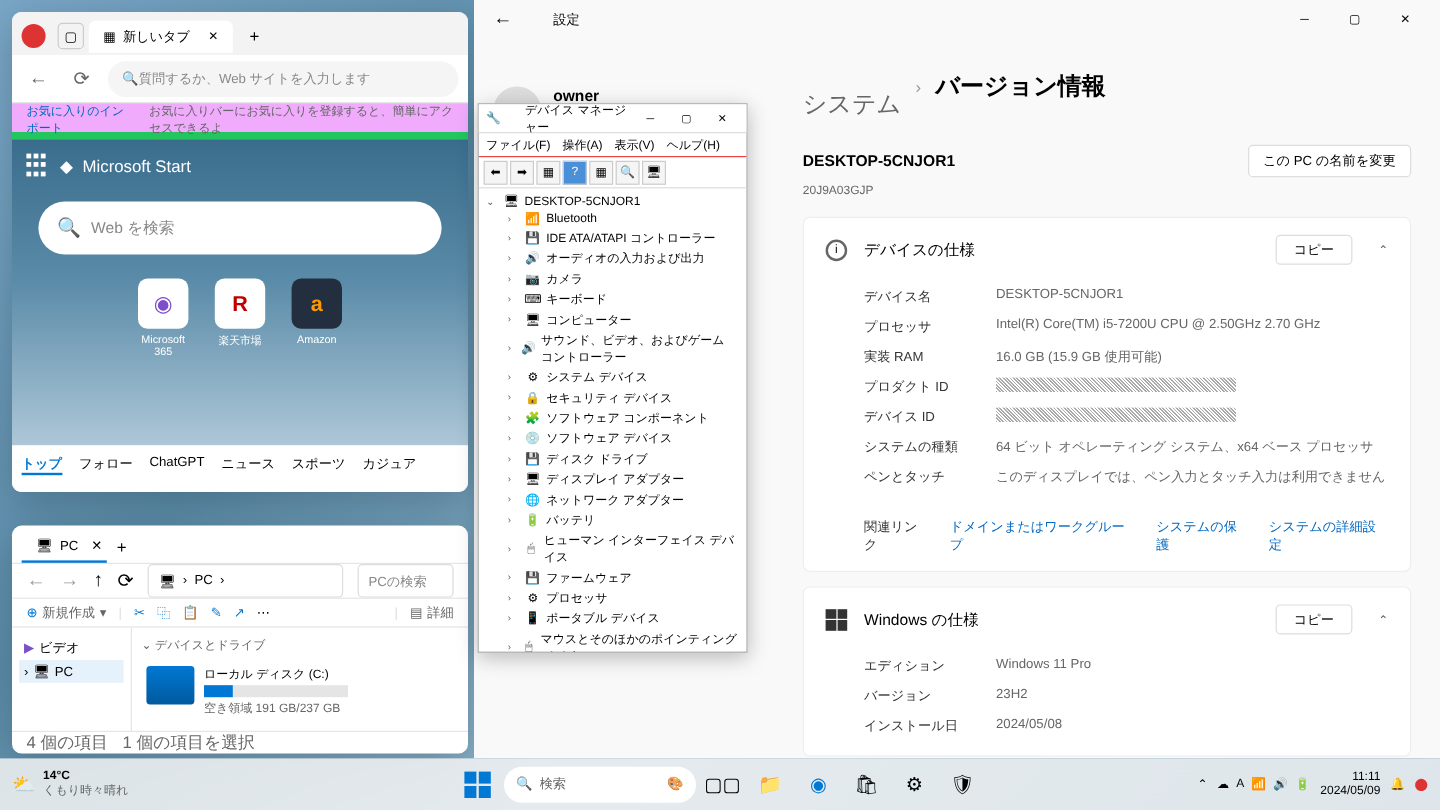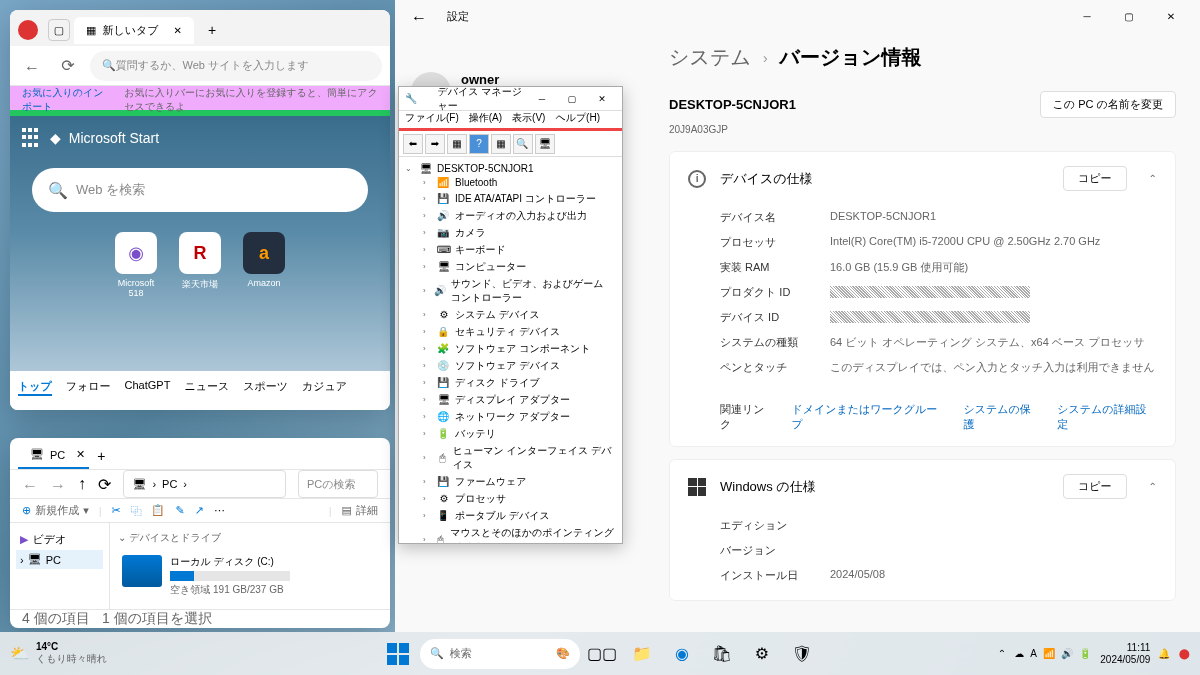--- a/index.html
+++ b/index.html
@@ -48,32 +48,32 @@
 .exp-drive-icon{width:40px;height:32px;background:linear-gradient(180deg,#0078d4,#005a9e);border-radius:3px;position:relative;}
 .exp-drive-info{font-size:10px;}
 .exp-progress{width:120px;height:10px;background:#e5e5e5;margin:2px 0;}
 .exp-progress-fill{height:100%;width:20%;background:#0078d4;}
 .exp-status{height:22px;border-top:1px solid #e5e5e5;padding:0 12px;font-size:14px;color:#666;display:flex;align-items:center;gap:12px;}
 
 
 .settings{position:absolute;left:395px;top:0;width:805px;height:632px;background:#f9f9f9;display:flex;flex-direction:column;}
 .settings-titlebar{height:32px;display:flex;align-items:center;padding:0 8px;}
 .settings-back{width:32px;display:flex;justify-content:center;}
-.settings-title{font-size:11px;margin-left:12px;}
+.settings-title{font-size:11px;margin-left:26px;}
 .win-controls{margin-left:auto;display:flex;}
 .win-btn{width:42px;height:28px;display:flex;align-items:center;justify-content:center;font-size:10px;}
 .settings-body{flex:1;display:flex;overflow:hidden;}
 .settings-sidebar{width:250px;padding:12px;}
 .user-info{display:flex;gap:10px;margin-bottom:12px;padding:4px;margin-top:24px;}
 .user-avatar{width:40px;height:40px;border-radius:50%;background:#ddd;}
 .user-name{font-size:13px;font-weight:600;}
 .user-type{font-size:10px;color:#666;}
 .settings-content{flex:1;padding:0 24px 20px;overflow-y:auto;}
 .settings-breadcrumb{font-size:20px;margin:12px 0 20px;display:flex;align-items:center;gap:12px;}
-.bc-system{font-weight:400;color:#666;}
+.bc-system{font-weight:400;color:#666;margin-top:30px;}
 .bc-sep{color:#999;font-size:14px;}
 .bc-about{font-weight:700;}
 .device-header{display:flex;align-items:center;justify-content:space-between;margin-bottom:6px;}
 .device-name{font-size:13px;font-weight:600;}
 .device-model{font-size:10px;color:#666;margin-bottom:16px;}
 .rename-btn{background:#fff;border:1px solid #ddd;border-radius:4px;padding:5px 12px;font-size:11px;}
 .spec-card{background:#fff;border:1px solid #eee;border-radius:6px;margin-bottom:12px;}
 .spec-header{display:flex;align-items:center;padding:14px 18px;gap:14px;}
 .spec-icon{width:18px;height:18px;border:2px solid #666;border-radius:50%;display:flex;align-items:center;justify-content:center;font-size:10px;}
 .spec-title{font-size:13px;flex:1;}
@@ -86,21 +86,21 @@
 .spec-links{padding:10px 18px 14px 50px;display:flex;gap:16px;font-size:11px;}
 .spec-link-label{color:#333;}
 .spec-link{color:#0067c0;cursor:pointer;}
 .redacted{display:inline-block;width:200px;height:12px;background:repeating-linear-gradient(45deg,#aaa,#aaa 1px,#fff 1px,#fff 2px);vertical-align:middle;}
 
 
 .devmgr{position:absolute;left:398px;top:86px;width:225px;height:458px;background:#fff;border:1px solid #aaa;box-shadow:0 4px 16px rgba(0,0,0,.25);display:flex;flex-direction:column;}
 .devmgr-title{height:24px;background:#fff;display:flex;align-items:center;padding:0 6px;font-size:10px;border-bottom:1px solid #ddd;}
 .devmgr-ctrls{margin-left:auto;display:flex;gap:2px;}
 .devmgr-ctrl{width:28px;height:20px;display:flex;align-items:center;justify-content:center;font-size:9px;}
-.devmgr-menu{height:20px;display:flex;align-items:flex-start;padding:0 6px;font-size:10px;gap:10px;border-bottom:3px solid #ef4444;}
+.devmgr-menu{height:20px;display:flex;align-items:center;padding:0 6px;font-size:10px;gap:10px;border-bottom:1px solid #ef4444;}
 .devmgr-toolbar{height:26px;display:flex;align-items:center;padding:0 4px;gap:2px;border-bottom:1px solid #ddd;}
 .devmgr-tbtn{width:20px;height:20px;border:1px solid #ccc;background:#f5f5f5;font-size:10px;display:flex;align-items:center;justify-content:center;}
 .devmgr-tree{flex:1;padding:4px 6px;font-size:10px;overflow-y:auto;}
 .tree-root{display:flex;align-items:center;gap:4px;padding:1px 0;font-weight:500;}
 .tree-item{display:flex;align-items:center;gap:4px;padding:1.5px 0 1.5px 18px;}
 .tree-arrow{font-size:8px;color:#666;width:10px;}
 .tree-icon{width:14px;height:12px;display:inline-flex;align-items:center;justify-content:center;font-size:10px;}
 
 
 .taskbar{position:absolute;bottom:0;left:0;right:0;height:43px;background:rgba(243,243,243,.85);backdrop-filter:blur(20px);display:flex;align-items:center;padding:0 10px;}
@@ -159,21 +159,21 @@
       <span>◆</span>
       <span>Microsoft Start</span>
     </div>
     <div class="edge-search">
       <span style="color:#666">🔍</span>
       <span style="color:#888;font-size:13px;margin-left:8px">Web を検索</span>
     </div>
     <div class="edge-tiles">
       <div class="edge-tile">
             <div class="edge-tile-icon" style="color:#7b4fc9">◉</div>
-            <div class="edge-tile-label">Microsoft 518</div>
+            <div class="edge-tile-label">Microsoft 365</div>
           </div>
       <div class="edge-tile">
             <div class="edge-tile-icon" style="color:#bf0000;font-weight:bold">R</div>
             <div class="edge-tile-label">楽天市場</div>
           </div>
       <div class="edge-tile">
             <div class="edge-tile-icon" style="background:#232f3e;color:#ff9900;font-weight:bold">a</div>
             <div class="edge-tile-label">Amazon</div>
           </div>
     </div>
@@ -350,23 +350,25 @@
                 <span style="background:#333"></span>
                 <span style="background:#333"></span>
               </div>
           <div class="spec-title">Windows の仕様</div>
           <button class="copy-btn">コピー</button>
           <span class="spec-chevron">⌃</span>
         </div>
         <div class="spec-body">
           <div class="spec-row">
                 <div class="spec-label">エディション</div>
+                <div class="spec-value">Windows 11 Pro</div>
               </div>
           <div class="spec-row">
                 <div class="spec-label">バージョン</div>
+                <div class="spec-value">23H2</div>
               </div>
           <div class="spec-row">
                 <div class="spec-label">インストール日</div>
                 <div class="spec-value">2024/05/08</div>
               </div>
 
         </div>
       </div>
     </div>
   </div>

